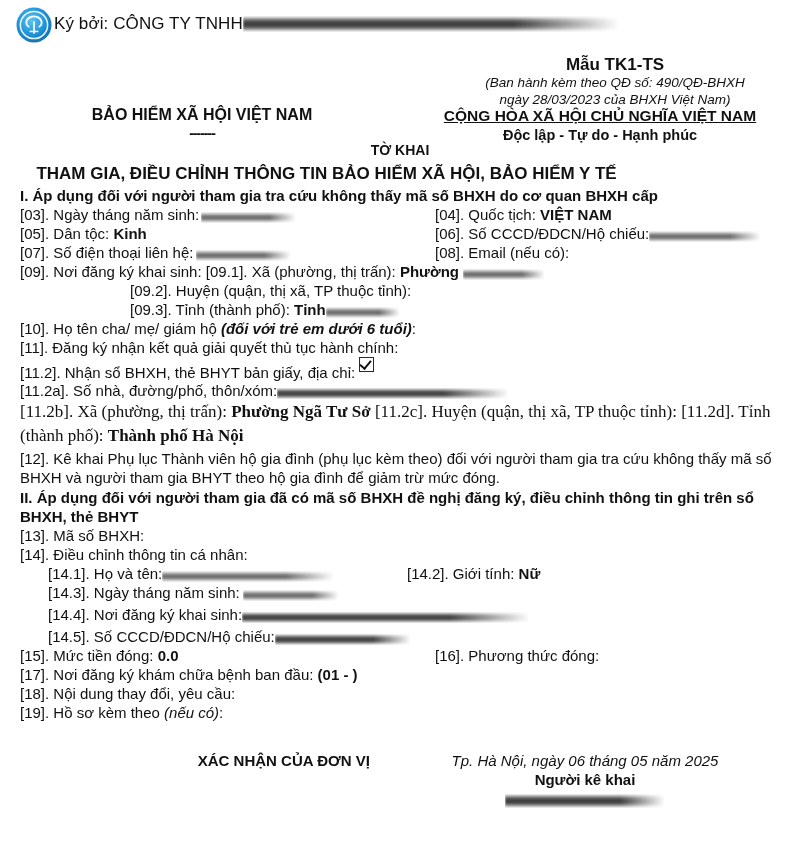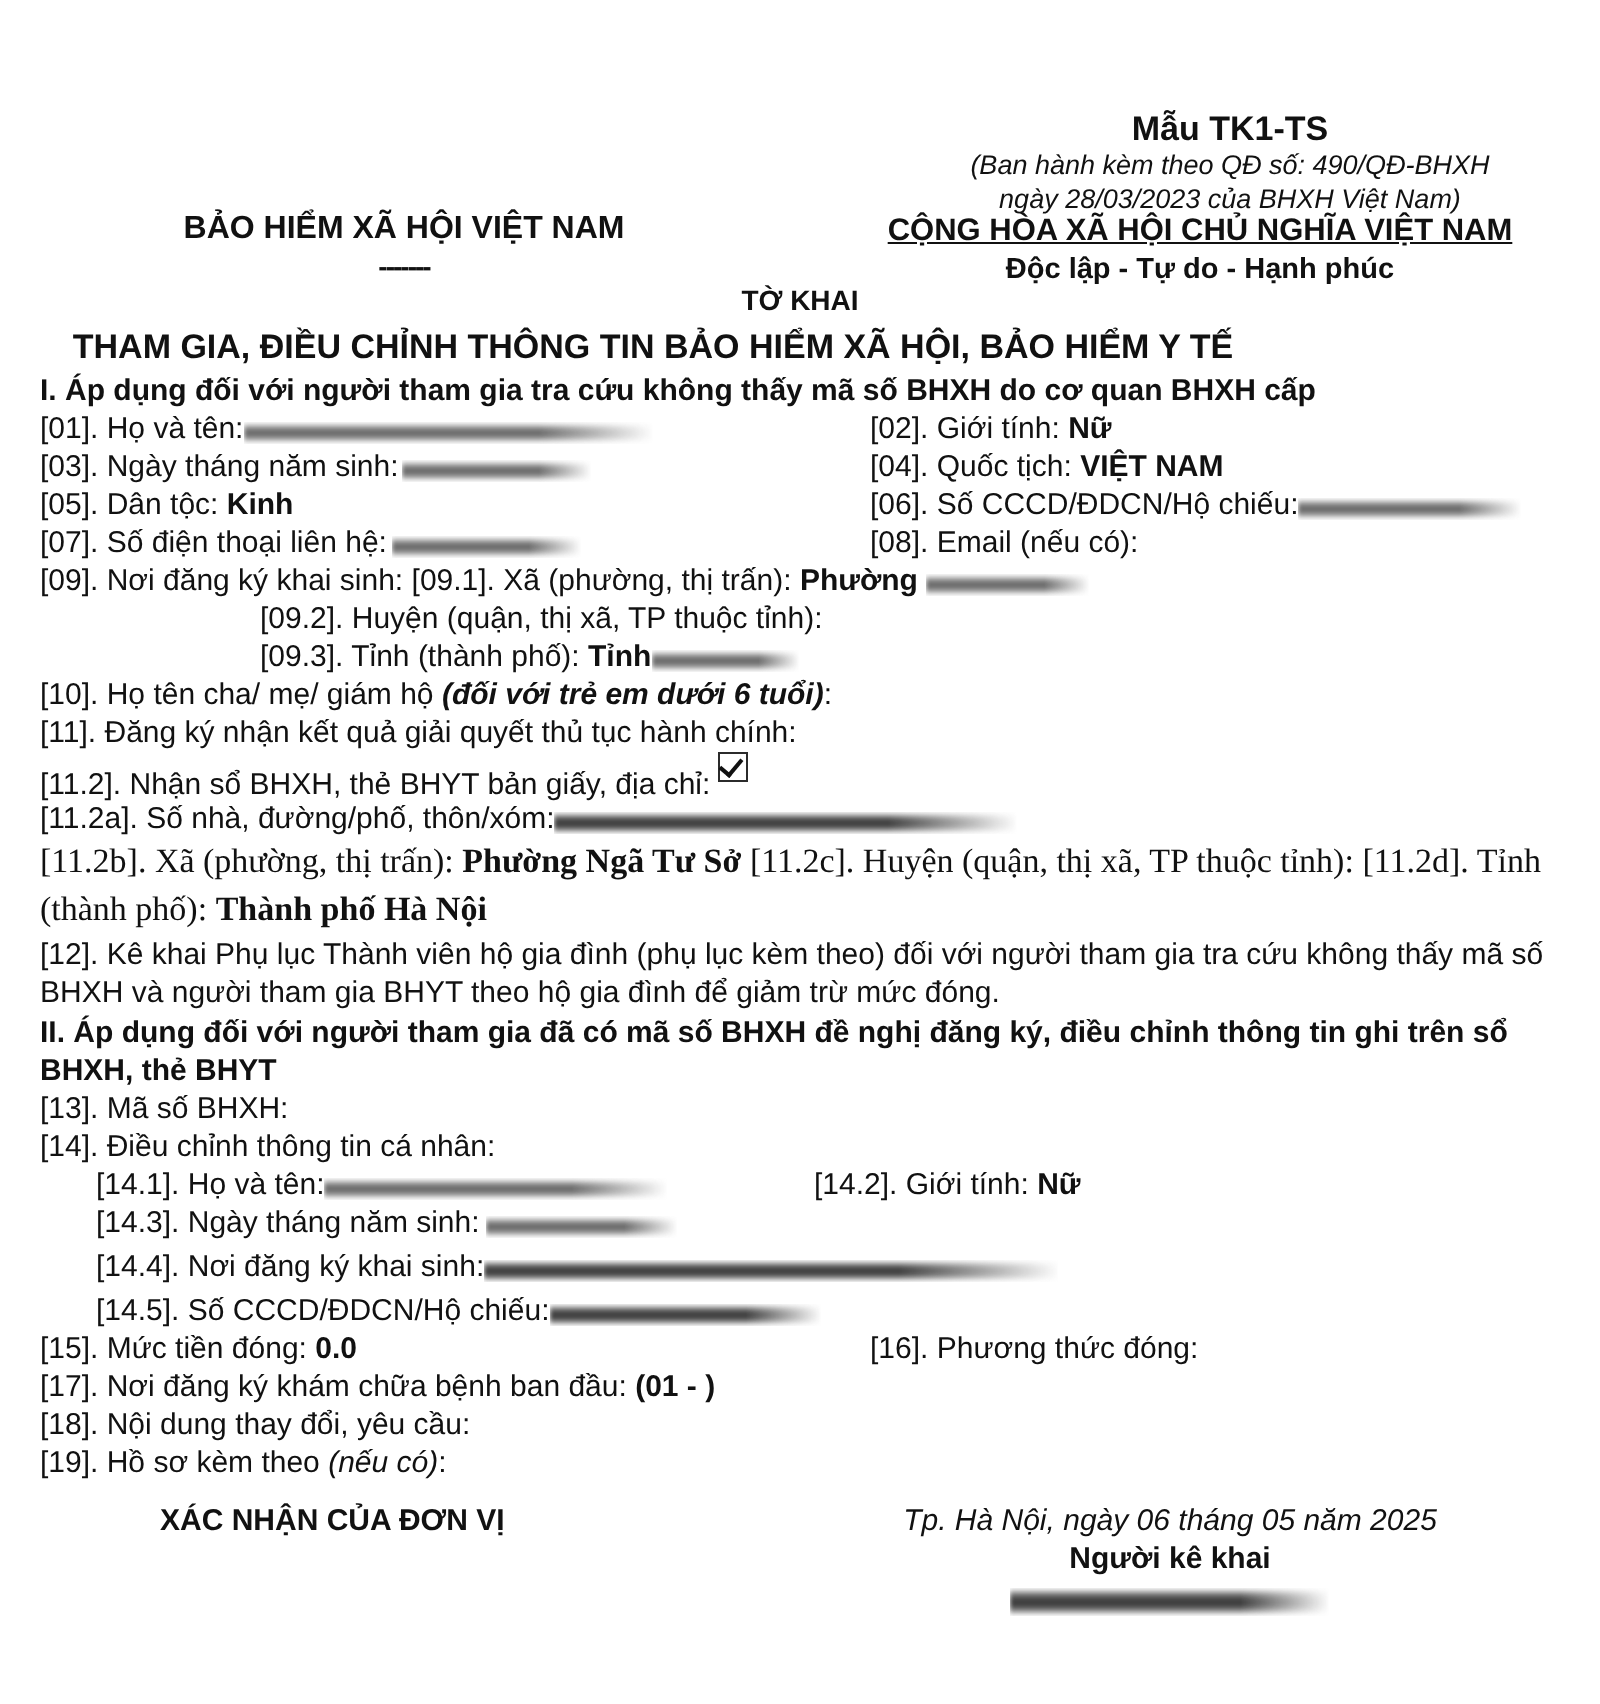--- a/index.html
+++ b/index.html
@@ -118,32 +118,52 @@
     position:absolute; left:2px; top:0px;
     width:5px; height:9px;
     border-right:2px solid #111; border-bottom:2px solid #111;
     transform:rotate(40deg);
   }
 
   
   .foot { position:absolute; left:0; top:752px; width:800px; }
   .foot-left {
     position:absolute; left:80px; top:0; width:290px;
-    text-align:left; font-weight:bold; font-size:15px;
+    text-align:right; font-weight:bold; font-size:15px;
   }
   .foot-right { position:absolute; left:420px; top:0; width:330px; text-align:center; }
   .foot-right .place { font-style:italic; font-size:15px; }
   .foot-right .who { font-weight:bold; font-size:15px; margin-top:2px; }
   .foot-right .sigline { margin:6px auto 0; width:160px; height:14px; }
 </style>
 </head>
 <body>
 
 <div class="page">
 
+  <div class="sig-strip">
+    <span class="sig-logo">
+      <svg width="38" height="38" viewBox="0 0 38 38">
+        <defs>
+          <radialGradient id="sealg" cx="42%" cy="36%" r="70%">
+            <stop offset="0%" stop-color="#5fc2ef"></stop>
+            <stop offset="55%" stop-color="#2296db"></stop>
+            <stop offset="100%" stop-color="#0f6ba8"></stop>
+          </radialGradient>
+        </defs>
+        <circle cx="19" cy="19" r="17.5" fill="url(#sealg)"></circle>
+        <circle cx="19" cy="19" r="13.6" fill="none" stroke="#eaf6fd" stroke-width="1.5"></circle>
+        <path d="M19 9.6 C13.6 9.6 10.4 13 10.4 16.6 C10.4 19.4 12.2 21.3 14.4 21.9 L14.4 19.9 C13.2 19.3 12.3 18.2 12.3 16.7 C12.3 14.2 15.1 11.6 19 11.6 C22.9 11.6 25.7 14.2 25.7 16.7 C25.7 18.2 24.8 19.3 23.6 19.9 L23.6 21.9 C25.8 21.3 27.6 19.4 27.6 16.6 C27.6 13 24.4 9.6 19 9.6 Z" fill="#f2fafe"></path>
+        <path d="M18.1 15.3 L18.1 27.8 L19.9 27.8 L19.9 15.3 Z" fill="#f2fafe"></path>
+        <path d="M14.6 24.7 L23.4 24.7 L23.4 26.2 L14.6 26.2 Z" fill="#f2fafe"></path>
+      </svg>
+    </span>
+    <span class="sig-text">Ký bởi: CÔNG TY TNHH</span>
+    <span class="sig-bar redact dark fade-r"></span>
+  </div>
 
   <div class="form-code">
     <div class="code">Mẫu TK1-TS</div>
     <div class="issue">(Ban hành kèm theo QĐ số: 490/QĐ-BHXH</div>
     <div class="issue">ngày 28/03/2023 của BHXH Việt Nam)</div>
   </div>
 
   <div class="org-left">
     <div>BẢO HIỂM XÃ HỘI VIỆT NAM</div>
     <div class="rule">-------</div>
@@ -153,24 +173,20 @@
     <div class="motto">Độc lập - Tự do - Hạnh phúc</div>
   </div>
 
   <div class="doc-title">TỜ KHAI</div>
   <div class="doc-sub">THAM GIA, ĐIỀU CHỈNH THÔNG TIN BẢO HIỂM XÃ HỘI, BẢO HIỂM Y TẾ</div>
 
   <div class="body">
 
     <div class="sec">I. Áp dụng đối với người tham gia tra cứu không thấy mã số BHXH do cơ quan BHXH cấp</div>
 
-    <div class="line">
-      <span>[01]. Họ và tên:</span><span class="redact fade-r" style="width:205px;height:11px;"></span>
-      <span class="col2"><span>[02]. Giới tính:</span> <span class="b">Nữ</span></span>
-    </div>
 
     <div class="line">
       <span>[03]. Ngày tháng năm sinh:</span><span class="redact fade-r" style="width:95px;height:11px;margin-left:2px;"></span>
       <span class="col2"><span>[04]. Quốc tịch:</span> <span class="b">VIỆT NAM</span></span>
     </div>
 
     <div class="line">
       <span>[05]. Dân tộc:</span> <span class="b">Kinh</span>
       <span class="col2"><span>[06]. Số CCCD/ĐDCN/Hộ chiếu:</span><span class="redact fade-r" style="width:112px;height:11px;"></span></span>
     </div>

